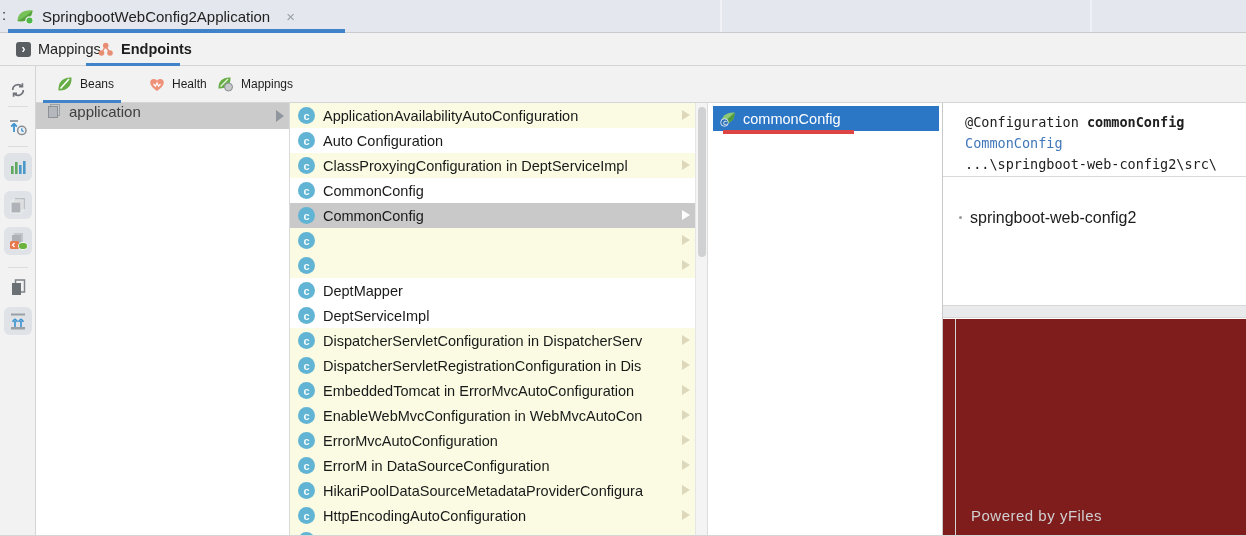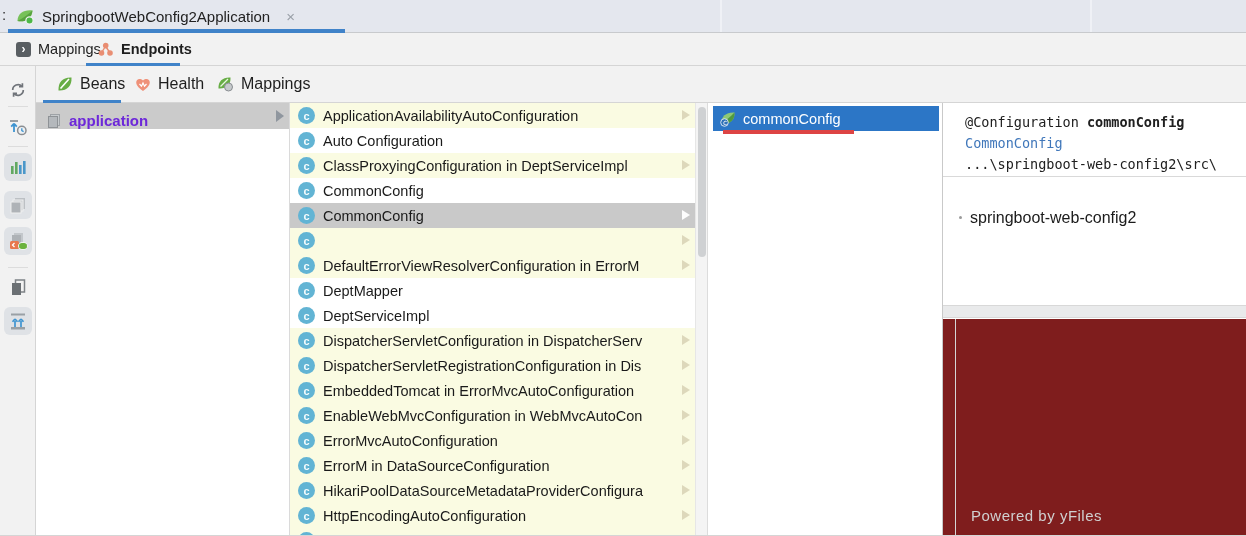--- a/index.html
+++ b/index.html
@@ -22,34 +22,34 @@
   #console-tab{left:16px;top:0;}
   #endpoints-tab{left:97px;top:0;font-weight:bold;}
   .rtab .lbl{font-size:14.5px;color:#1e1e1e;}
   #console-ic{width:15px;height:15px;border-radius:3px;background:#595e62;color:#fff;font-weight:bold;
               font-size:12px;line-height:14px;text-align:center;}
   #endpoints-underline{left:86px;top:63px;width:94px;height:3px;background:#4083c9;}
 
   
   #toolrow2{left:36px;top:66px;width:1210px;height:37px;background:#f2f2f2;border-bottom:1px solid #d5d5d5;box-sizing:border-box;}
   .etab{position:absolute;display:flex;align-items:center;gap:7px;height:36px;top:0;}
-  .etab .lbl{font-size:16px;color:#1e1e1e;}
-  #beans-tab{left:21px;} #health-tab{left:99px;} #mappings-tab{left:181px;}
+  .etab .lbl{font-size:12px;color:#1e1e1e;}
+  #beans-tab{left:21px;} #health-tab{left:113px;} #mappings-tab{left:181px;}
   #beans-underline{position:absolute;left:7px;top:34px;width:78px;height:3px;background:#4083c9;}
 
   
   #sidebar{left:0;top:66px;width:36px;height:470px;background:#f2f2f2;border-right:1px solid #d5d5d5;box-sizing:border-box;}
   .sbtn{position:absolute;left:4px;width:28px;height:28px;display:flex;align-items:center;justify-content:center;border-radius:6px;}
   .sbtn.toggled{background:#dfe2e6;}
   .ssep{position:absolute;left:8px;width:20px;height:1px;background:#dcdcdc;}
 
   
   #tree-panel{left:36px;top:103px;width:254px;height:433px;background:#ffffff;border-right:1px solid #dadada;box-sizing:border-box;}
-  #app-row{position:absolute;left:0;top:0;width:100%;height:26px;background:#cbcbcb;display:flex;align-items:flex-end;gap:7px;
-           padding-left:10px;box-sizing:border-box;font-size:15px;color:#6d28d9;font-weight:bold;}
+  #app-row{position:absolute;left:0;top:0;width:100%;height:26px;background:#cbcbcb;display:flex;align-items:flex-start;gap:7px;
+           padding-left:10px;box-sizing:border-box;font-size:15px;color:#404040;}
   #app-row .arr{position:absolute;right:5px;top:7px;width:0;height:0;border-top:6px solid transparent;
                 border-bottom:6px solid transparent;border-left:8px solid #8f969e;}
 
   
   #bean-list{left:290px;top:103px;width:405px;height:433px;background:#fff;overflow:hidden;}
   .brow{height:25px;display:flex;align-items:center;gap:8px;padding-left:8px;padding-right:16px;box-sizing:border-box;
         position:relative;white-space:nowrap;font-size:14.5px;color:#1a1a1a;overflow:hidden;}
   .brow.lib{background:#fafbe2;}
   .brow.user{background:#ffffff;}
   .brow.sel{background:#c9c9c9;}
@@ -247,21 +247,20 @@
     <span class="cicon">c</span>
     <span>CommonConfig</span>
     <span class="arr"></span>
   </div>
   <div class="brow lib">
     <span class="cicon">c</span>
     <span class="arr"></span>
   </div>
   <div class="brow lib">
     <span class="cicon">c</span>
-    <span>DefaultErrorViewResolverConfiguration in ErrorM</span>
     <span class="arr"></span>
   </div>
   <div class="brow user">
     <span class="cicon">c</span>
     <span>DeptMapper</span>
   </div>
   <div class="brow user">
     <span class="cicon">c</span>
     <span>DeptServiceImpl</span>
   </div>

